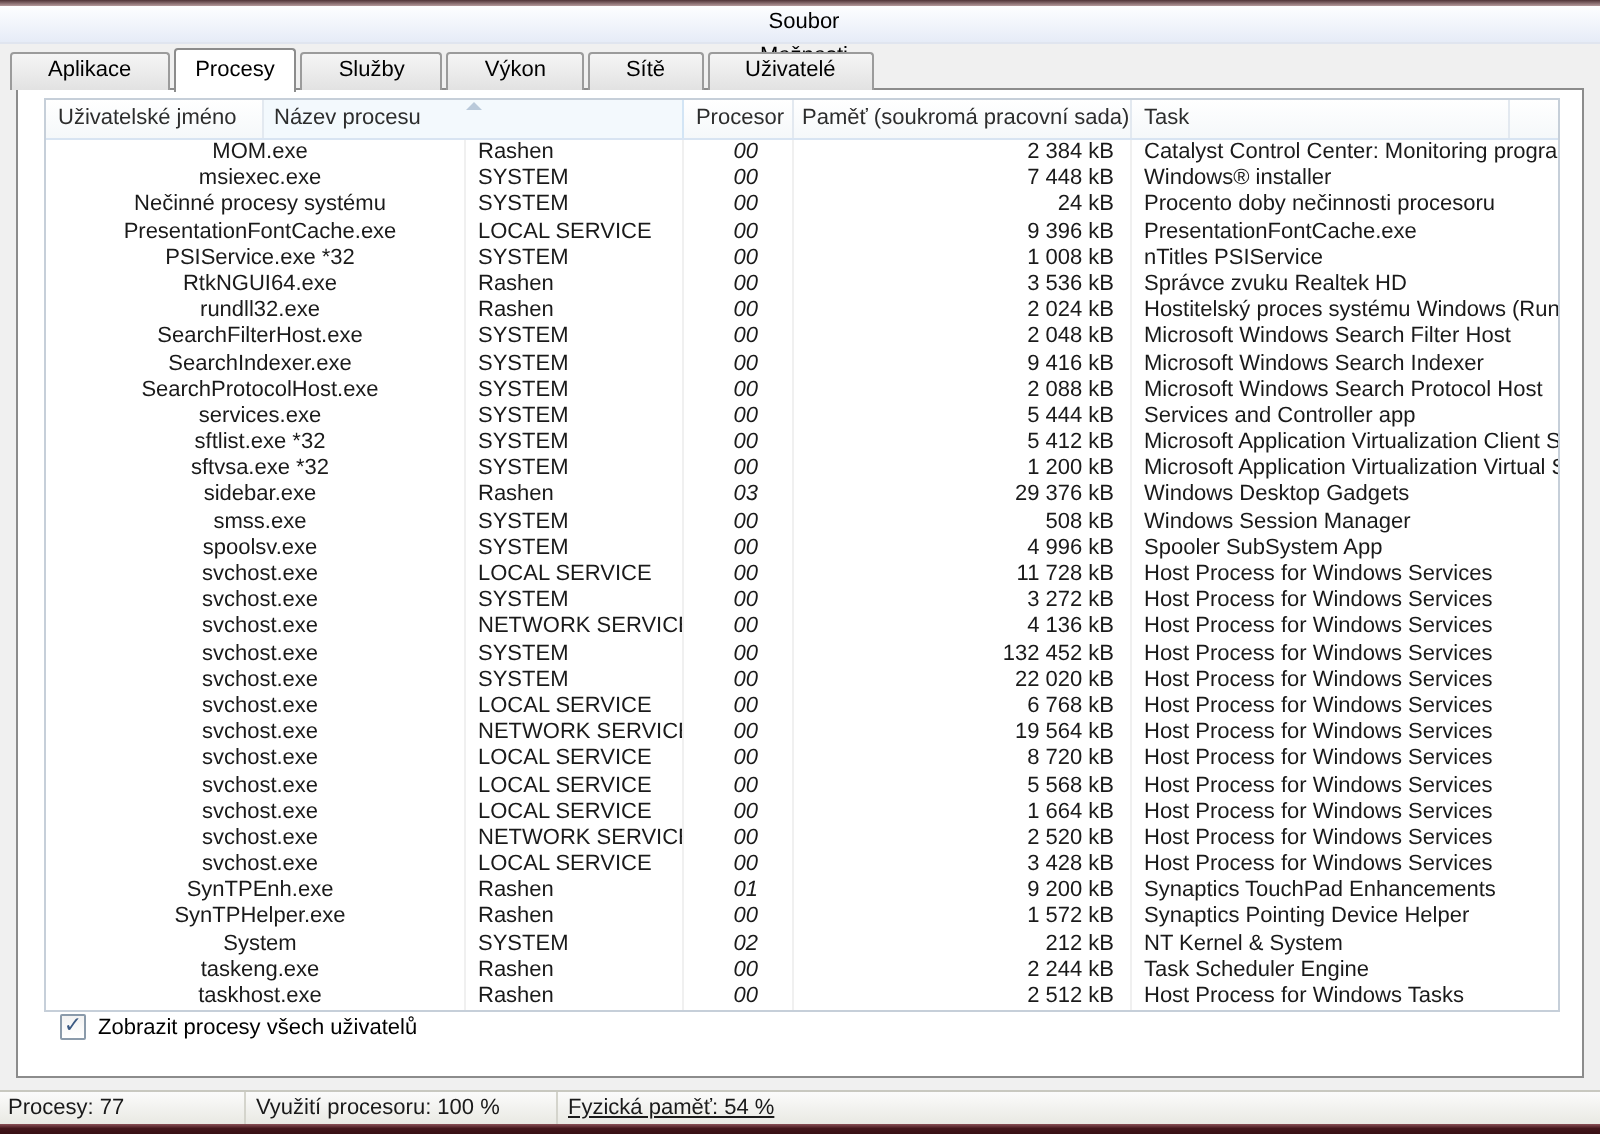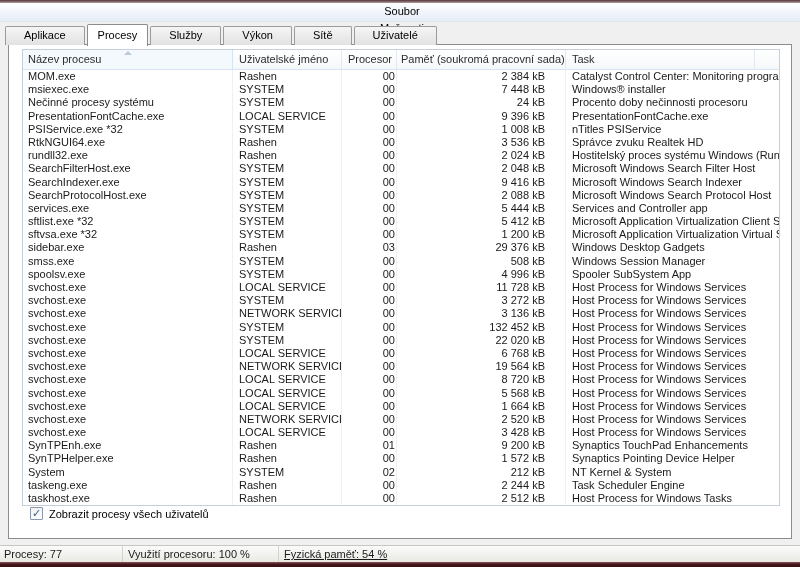--- a/index.html
+++ b/index.html
@@ -44,24 +44,24 @@
   .hc-desc{width:189px;padding-left:6px;}
   .hc-filler{flex:1;border-right:none;}
   .sort-arrow{position:absolute;top:1px;left:50%;margin-left:-4px;width:0;height:0;
     border-left:4px solid transparent;border-right:4px solid transparent;
     border-bottom:4px solid #b9c9da;}
 
   .lv-body{height:436px;overflow:hidden;}
   .lv-row{display:flex;height:13.2px;background:#fff;}
   .cell{box-sizing:border-box;font-size:11px;line-height:13px;color:#1a1a1a;
     white-space:nowrap;overflow:hidden;border-right:1px solid #f0f0f0;cursor:default;}
-  .cell-name{width:210px;padding-left:5px;}
+  .cell-name{width:210px;padding-left:5px;text-align:center;}
   .cell-user{width:109px;padding-left:6px;}
-  .cell-cpu{width:55px;padding-right:1px;text-align:right;}
-  .cell-mem{width:169px;padding-right:20px;text-align:right;}
+  .cell-cpu{width:55px;padding-right:17px;text-align:right;font-style:italic;}
+  .cell-mem{width:169px;padding-right:8px;text-align:right;}
   .cell-desc{flex:1;padding-left:6px;border-right:none;}
 
   
   .footer-check{position:absolute;left:21px;top:462px;display:flex;align-items:center;}
   .checkbox{width:13px;height:13px;box-sizing:border-box;border:1px solid #8a9aaa;border-radius:1px;
     background:linear-gradient(#f2f2f2,#ffffff);display:flex;align-items:center;justify-content:center;
     font-size:11px;line-height:11px;color:#3b5a83;cursor:default;}
   .check-label{font-size:11px;color:#000;margin-left:6px;cursor:default;}
 
   
@@ -116,25 +116,25 @@
 
       <div class="tab">
         <span>Uživatelé</span>
       </div>
     </div>
 
   <div class="tab-panel">
 
     <div class="listview">
       <div class="lv-header">
+        <div class="hc hc-user">Uživatelské jméno</div>
         <div class="hc hc-name">
           <span class="sort-arrow"></span>
           <span>Název procesu</span>
         </div>
-        <div class="hc hc-user">Uživatelské jméno</div>
         <div class="hc hc-cpu">Procesor</div>
         <div class="hc hc-mem">Paměť (soukromá pracovní sada)</div>
         <div class="hc hc-desc">Task</div>
         <div class="hc hc-filler"></div>
       </div>
 
       <div class="lv-body">
 
           <div class="lv-row">
             <div class="cell cell-name">MOM.exe</div>
@@ -277,21 +277,21 @@
             <div class="cell cell-user">SYSTEM</div>
             <div class="cell cell-cpu">00</div>
             <div class="cell cell-mem">3 272 kB</div>
             <div class="cell cell-desc">Host Process for Windows Services</div>
           </div>
 
           <div class="lv-row">
             <div class="cell cell-name">svchost.exe</div>
             <div class="cell cell-user">NETWORK SERVICE</div>
             <div class="cell cell-cpu">00</div>
-            <div class="cell cell-mem">3 136 kB</div>
+            <div class="cell cell-mem">4 136 kB</div>
             <div class="cell cell-desc">Host Process for Windows Services</div>
           </div>
 
           <div class="lv-row">
             <div class="cell cell-name">svchost.exe</div>
             <div class="cell cell-user">SYSTEM</div>
             <div class="cell cell-cpu">00</div>
             <div class="cell cell-mem">132 452 kB</div>
             <div class="cell cell-desc">Host Process for Windows Services</div>
           </div>

